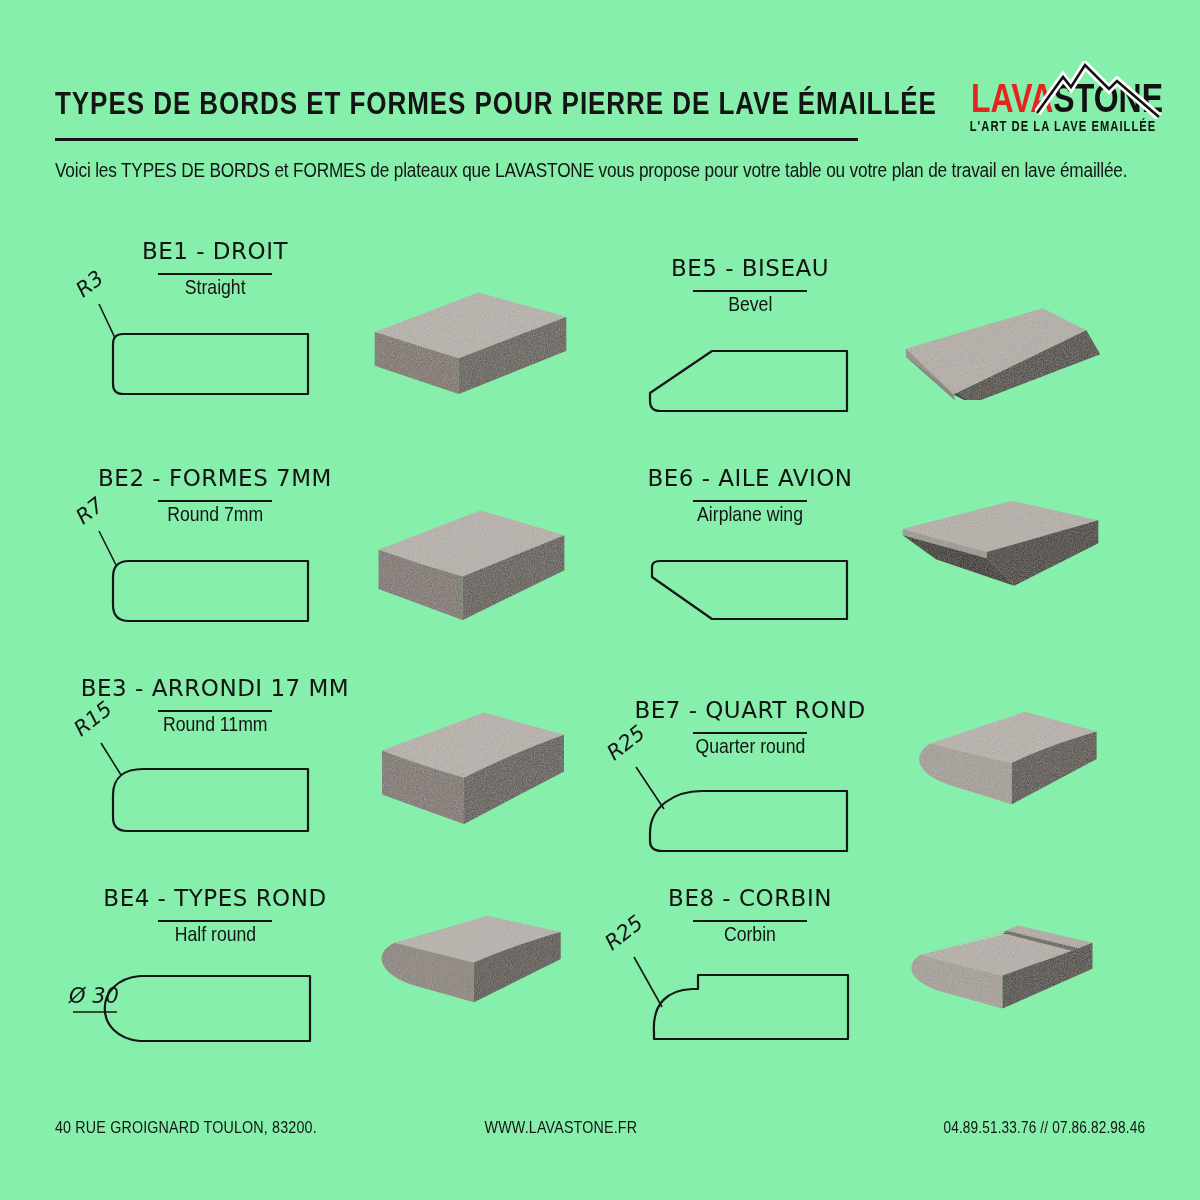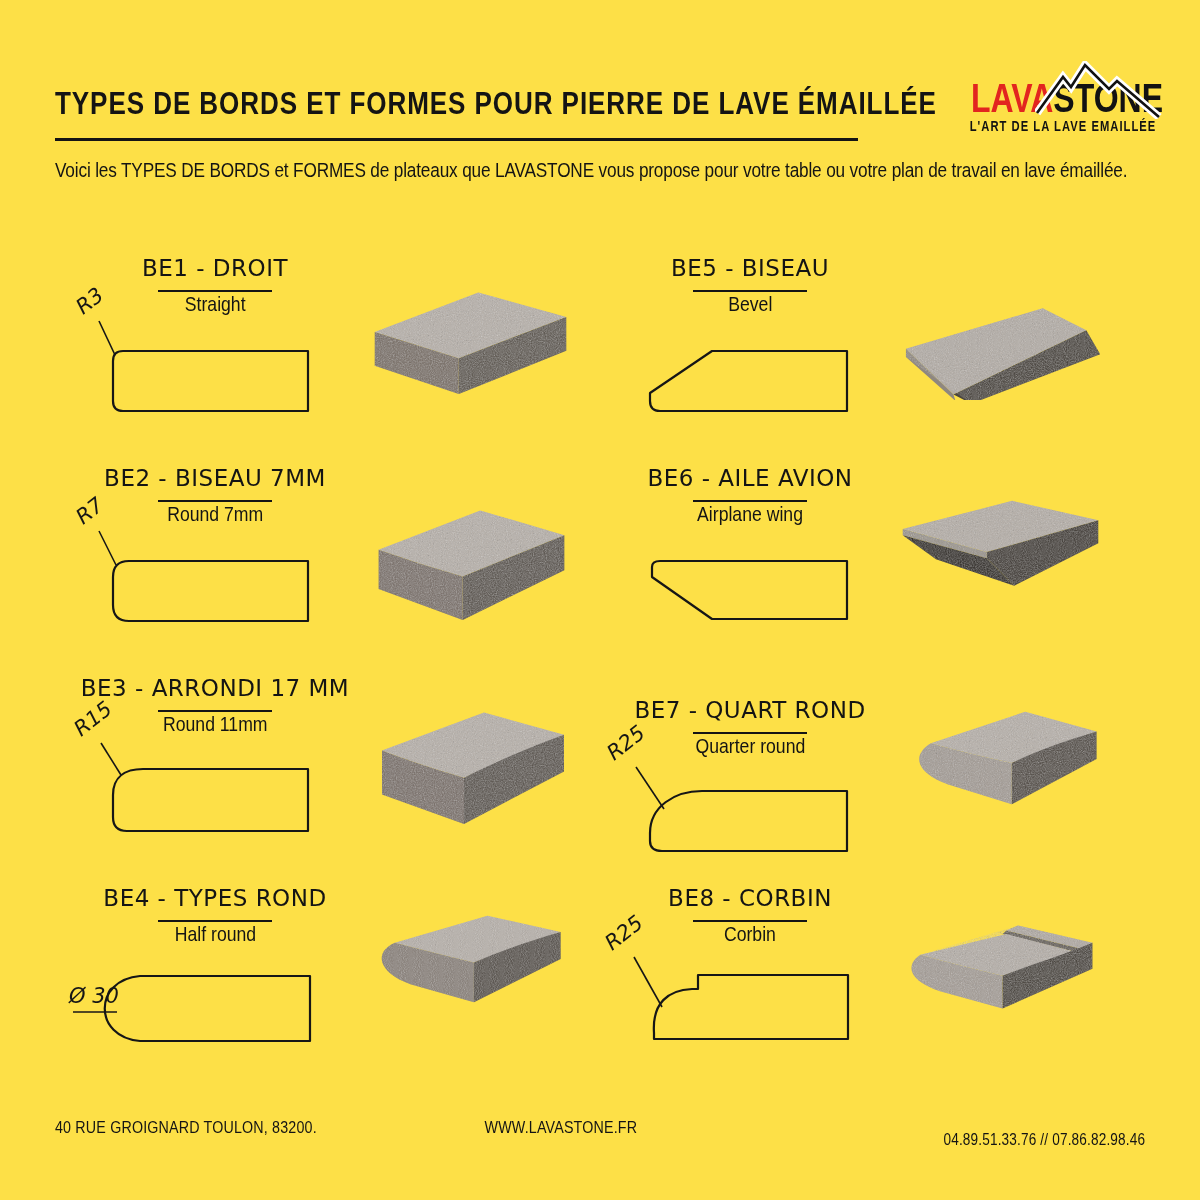--- a/index.html
+++ b/index.html
@@ -1,16 +1,16 @@
 <!DOCTYPE html>
 <html><head>
 <meta charset="utf-8">
 <style>
   html,body{margin:0;padding:0;background:#fff;}
-  #page{position:relative;width:1200px;height:1200px;background:#fde047;overflow:hidden;
+  #page{position:relative;width:1200px;height:1200px;background:#86efac;overflow:hidden;
         font-family:"Liberation Sans",sans-serif;color:#141414;}
   .cond{display:inline-block;transform:scaleX(.84);transform-origin:center;white-space:nowrap;}
   .cond-l{display:inline-block;transform:scaleX(.84);transform-origin:left center;white-space:nowrap;}
   .cond-r{display:inline-block;transform:scaleX(.8);transform-origin:right center;white-space:nowrap;}
 
   
   #main-title{position:absolute;left:55px;top:86px;font-size:31px;font-weight:bold;
               letter-spacing:1.1px;}
   #header-rule{position:absolute;left:55px;top:138px;width:803px;height:2.5px;background:#141414;}
   #intro{position:absolute;left:55px;top:158px;font-size:20.5px;letter-spacing:-.2px;}
@@ -33,21 +33,21 @@
   .profile path.outline{fill:none;stroke:#161616;stroke-width:2.2;stroke-linejoin:round;}
   .profile line.leader{stroke:#161616;stroke-width:1.6;}
   .profile text{font-family:"DejaVu Sans",sans-serif;font-style:italic;font-size:21px;fill:#161616;}
 
   svg.stone{position:absolute;}
 
   
   .foot{position:absolute;top:1118px;font-size:17px;letter-spacing:.2px;}
   #foot-left{left:55px;}
   #foot-center{left:0;width:1122px;text-align:center;}
-  #foot-right{right:55px;text-align:center;margin-top:12px;}
+  #foot-right{right:55px;text-align:center;}
 </style>
 </head>
 <body>
 
 <div id="page">
 
   <svg width="0" height="0" style="position:absolute" aria-hidden="true">
     <defs>
       <filter id="grain" x="-2%" y="-2%" width="104%" height="104%">
         <feTurbulence type="fractalNoise" baseFrequency="0.9" numOctaves="2" seed="7" result="n"></feTurbulence>
@@ -69,39 +69,39 @@
         <polyline points="2,52 28,16 36,26 50,4 74,28 82,20 124,56" fill="none" stroke="#ffffff" stroke-width="8"></polyline>
         <polyline points="2,52 28,16 36,26 50,4 74,28 82,20 124,56" fill="none" stroke="#121212" stroke-width="2.6"></polyline>
       </svg>
     </div>
     <div id="tagline"><span class="cond-r">L'ART DE LA LAVE EMAILLÉE</span></div>
   </div>
 
   <div id="header-rule"></div>
   <div id="intro"><span class="cond-l">Voici les TYPES DE BORDS et FORMES de plateaux que LAVASTONE vous propose pour votre table ou votre plan de travail en lave émaillée.</span></div>
 
-  <div class="card" style="left:55px;top:245px">
+  <div class="card" style="left:55px;top:228px">
     <div class="t">BE1 - DROIT</div>
     <div class="u"></div>
     <div class="s"><span class="cond">Straight</span></div>
     <svg class="profile" width="320" height="170" viewBox="0 0 320 170">
       <path class="outline" d="M68,88 L253,88 L253,148 L68,148 Q58,148 58,138 L58,98 Q58,88 68,88 Z"></path>
       <line class="leader" x1="44" y1="58" x2="60" y2="92"></line>
       <text transform="translate(28,52) rotate(-38)">R3</text>
     </svg>
   </div>
   <svg class="stone" style="left:363px;top:283px;width:215px;height:113px" viewBox="0 0 220 120" preserveAspectRatio="none">
     <path d="M12,52 L118,10 L208,36 L98,80 Z" fill="#b7b0a9"></path>
     <path d="M12,52 L98,80 L98,118 L12,88 Z" fill="#796f67"></path>
     <path d="M98,80 L208,36 L208,72 L98,118 Z" fill="#5f5952"></path>
     <path d="M12,52 L118,10 L208,36 L208,72 L98,118 L12,88 Z" fill="#999" filter="url(#grain)" opacity=".5"></path>
   </svg>
 
   <div class="card" style="left:55px;top:455px">
-    <div class="t">BE2 - BISEAU 7MM</div>
+    <div class="t">BE2 - FORMES 7MM</div>
     <div class="u"></div>
     <div class="s"><span class="cond">Round 7mm</span></div>
     <svg class="profile" width="320" height="170" viewBox="0 0 320 170">
       <path class="outline" d="M74,88 L253,88 L253,148 L74,148 Q58,148 58,132 L58,104 Q58,88 74,88 Z"></path>
       <line class="leader" x1="44" y1="58" x2="61" y2="92"></line>
       <text transform="translate(28,52) rotate(-38)">R7</text>
     </svg>
   </div>
   <svg class="stone" style="left:363px;top:498px;width:215px;height:124px" viewBox="0 0 220 120" preserveAspectRatio="none">
     <path d="M16,50 L120,12 L206,36 L102,76 Q58,64 16,50 Z" fill="#b7b0a9"></path>

